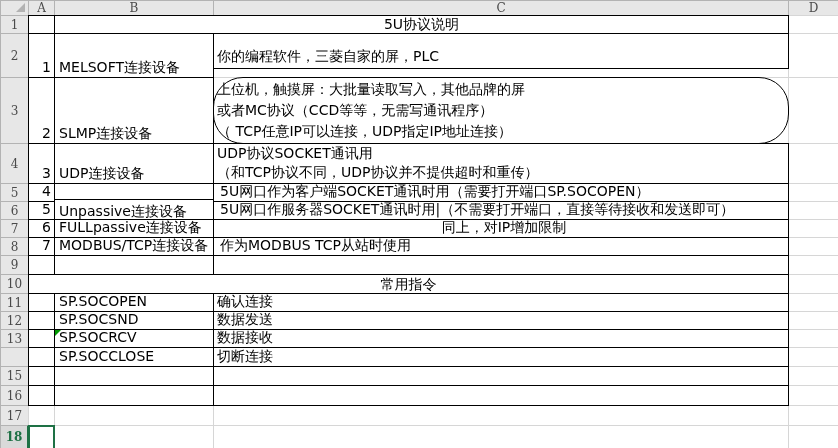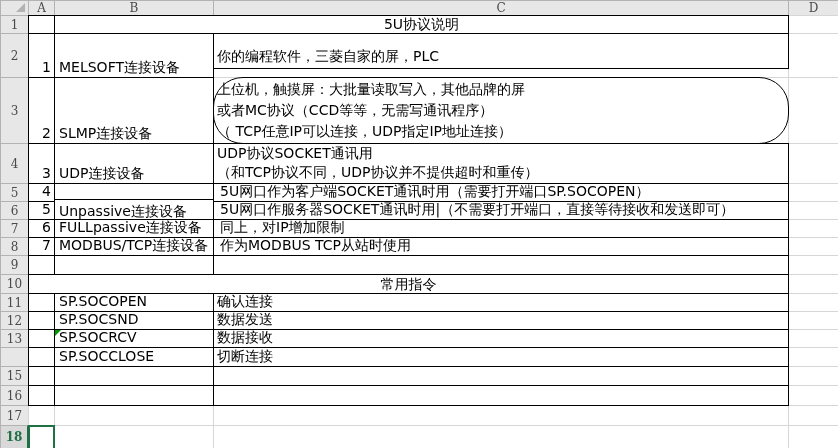--- a/index.html
+++ b/index.html
@@ -171,21 +171,21 @@
       <div class="tcell single" style="left: 213px; top: 183px; width: 576px; height: 19px; position: absolute;">
         <div class="descline">5U网口作为客户端SOCKET通讯时用（需要打开端口SP.SOCOPEN）</div>
       </div>
       <div class="tcell num" style="left: 28px; top: 201px; width: 27px; height: 19px; position: absolute;">5</div>
       <div class="tcell device" style="left: 54px; top: 199px; width: 160px; height: 23px; position: absolute;">Unpassive连接设备</div>
       <div class="tcell single" style="left: 213px; top: 201px; width: 576px; height: 19px; position: absolute;">
         <div class="descline">5U网口作服务器SOCKET通讯时用|（不需要打开端口，直接等待接收和发送即可）</div>
       </div>
       <div class="tcell num" style="left: 28px; top: 219px; width: 27px; height: 19px; position: absolute;">6</div>
       <div class="tcell device" style="left: 54px; top: 219px; width: 160px; height: 19px; position: absolute;">FULLpassive连接设备</div>
-      <div class="tcell single" style="left: 213px; top: 219px; width: 576px; height: 19px; position: absolute;">
+      <div class="tcell single" style="left: 213px; top: 219px; width: 576px; height: 19px; position: absolute; justify-content: center;">
         <div class="descline">同上，对IP增加限制</div>
       </div>
       <div class="tcell num" style="left: 28px; top: 237px; width: 27px; height: 19px; position: absolute;">7</div>
       <div class="tcell device" style="left: 54px; top: 237px; width: 160px; height: 19px; position: absolute;">MODBUS/TCP连接设备</div>
       <div class="tcell single" style="left: 213px; top: 237px; width: 576px; height: 19px; position: absolute;">
         <div class="descline">作为MODBUS TCP从站时使用</div>
       </div>
       <div class="tcell" style="left: 28px; top: 255px; width: 27px; height: 20px; position: absolute;"></div>
       <div class="tcell" style="left: 54px; top: 255px; width: 160px; height: 20px; position: absolute;"></div>
       <div class="tcell" style="left: 213px; top: 255px; width: 576px; height: 20px; position: absolute;"></div>

